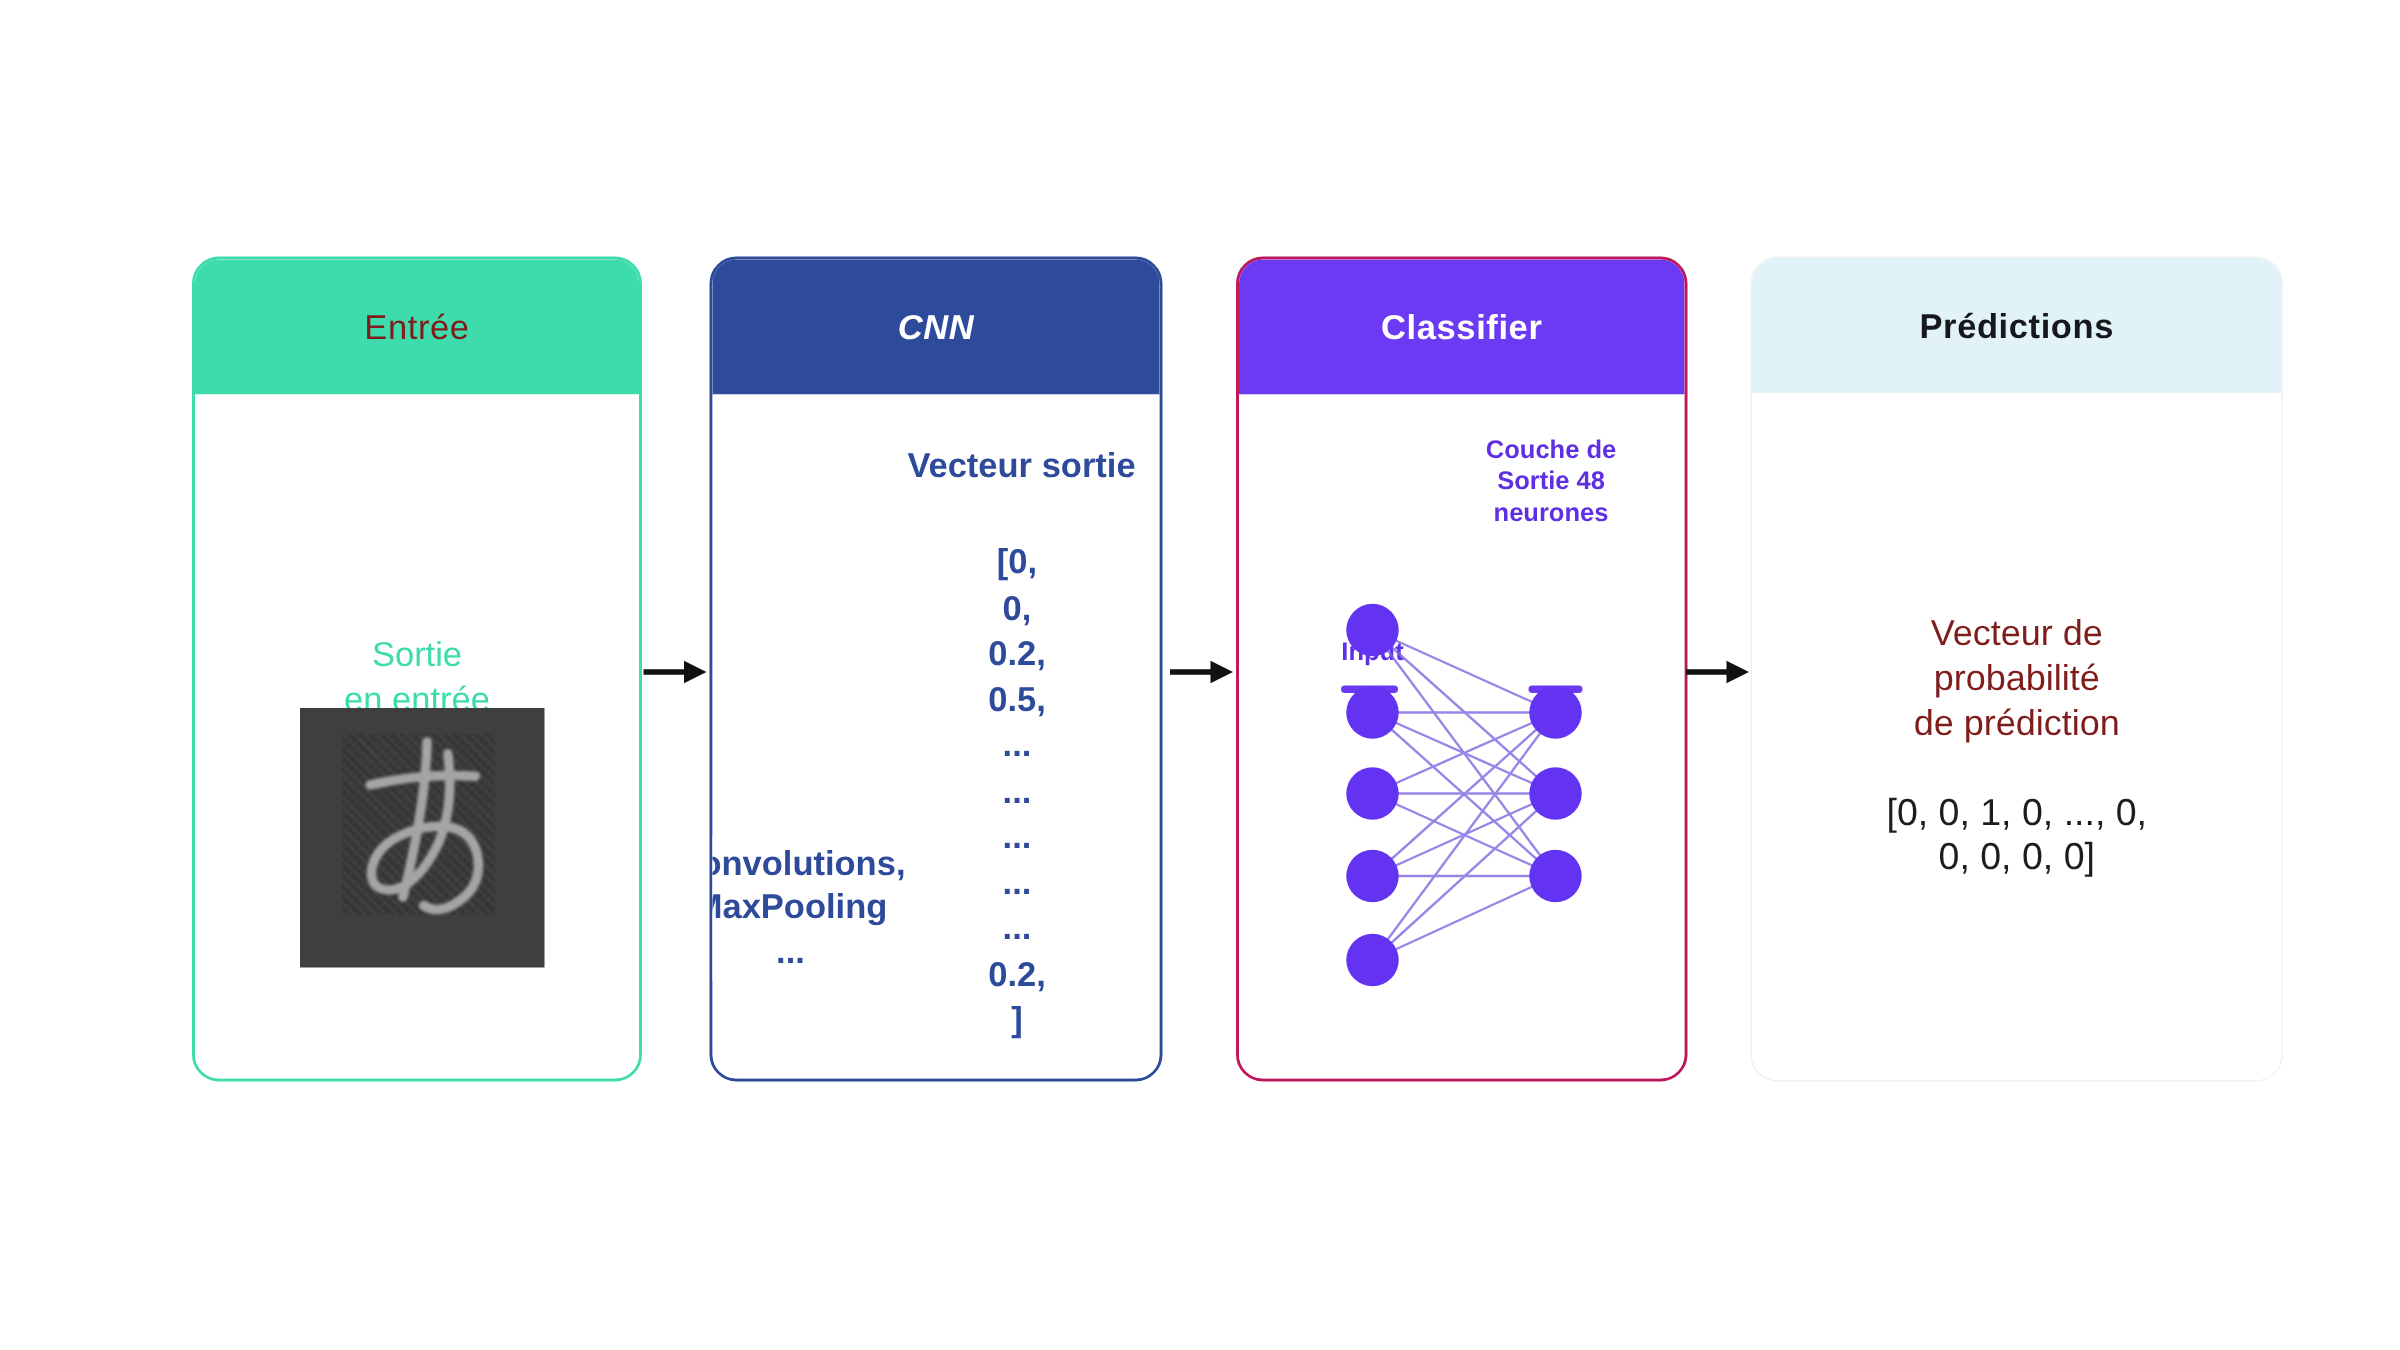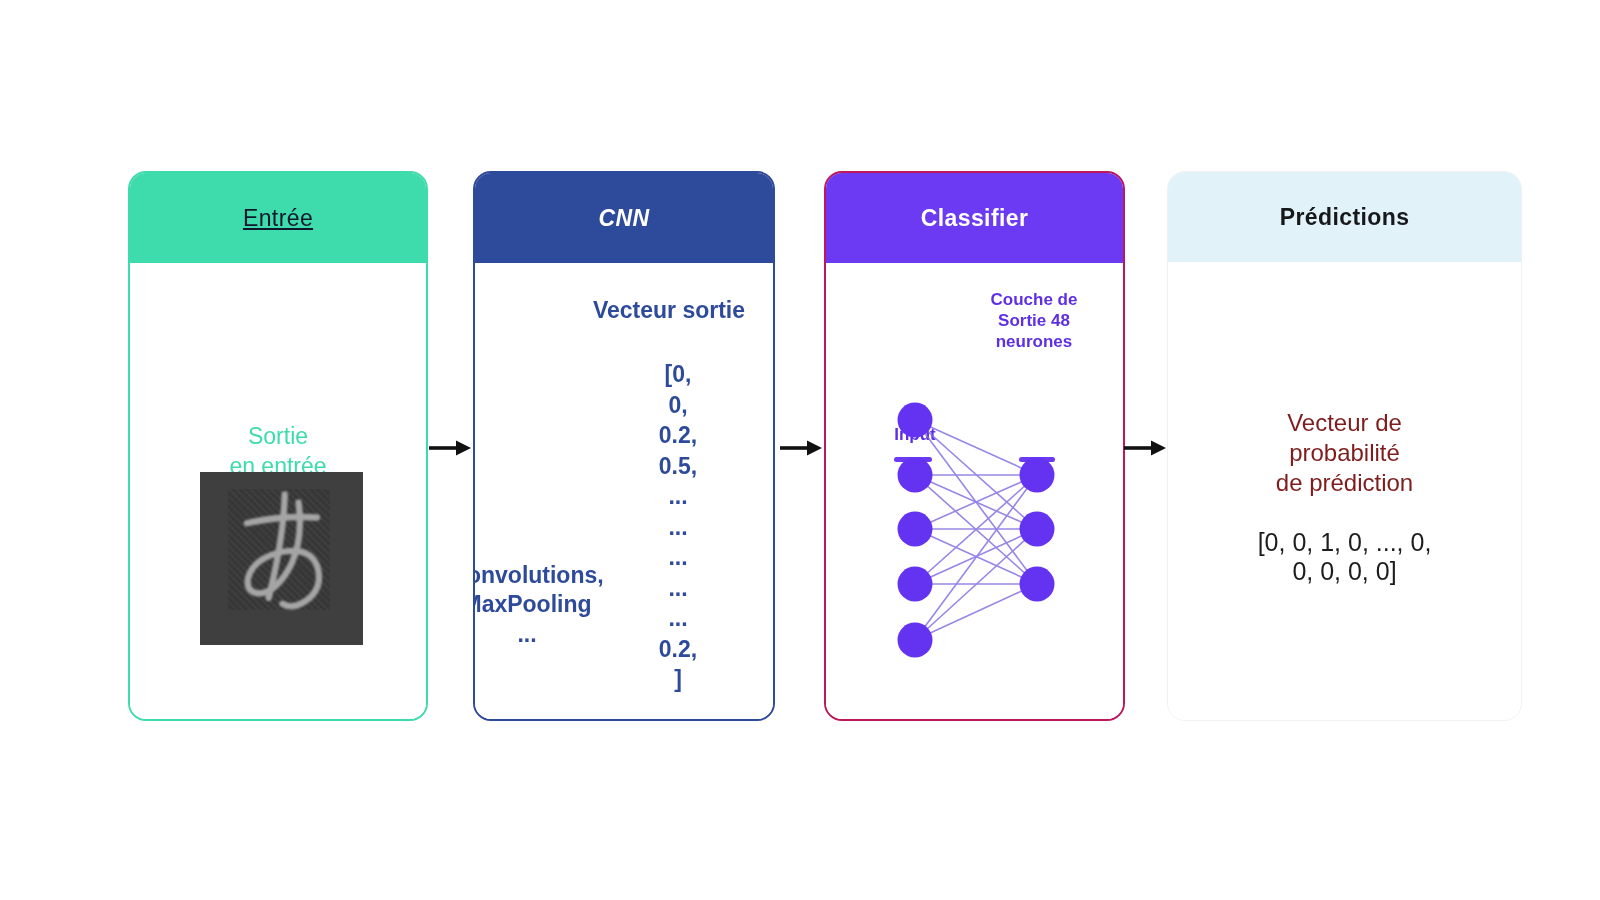--- a/index.html
+++ b/index.html
@@ -8,36 +8,36 @@
 
   .card{position:absolute;top:171px;height:550px;border-radius:18px;
         box-sizing:border-box;background:#ffffff;overflow:hidden;}
   .card-header{position:absolute;left:0;top:0;width:100%;height:90px;
         display:flex;align-items:center;justify-content:center;
         font-size:23px;letter-spacing:.4px;}
   .card-body{position:absolute;left:0;top:90px;right:0;bottom:0;background:#ffffff;}
 
   
   .card-entree{left:128px;width:300px;border:2px solid #3EDCAC;}
-  .card-entree .card-header{background:#3EDCAC;color:#0f172a;font-weight:500;text-decoration:underline;}
+  .card-entree .card-header{background:#3EDCAC;color:#7f1d1d;font-weight:500;}
   .entree-caption{position:absolute;left:0;top:159px;width:100%;text-align:center;
         color:#3EDCAC;font-size:23px;font-weight:500;line-height:29.5px;}
   .sample-image{position:absolute;left:70px;top:209px;width:163px;height:173px;
         background:#3f3f3f;}
   .sample-inner{position:absolute;left:28px;top:17px;width:102px;height:121px;
         background:#383838;
         background-image:repeating-linear-gradient(45deg,rgba(255,255,255,.035) 0 2px,transparent 2px 5px),
                          repeating-linear-gradient(-45deg,rgba(0,0,0,.06) 0 1px,transparent 1px 4px);}
   .glyph-svg{position:absolute;left:-8px;top:-6px;width:118px;height:138px;
         filter:blur(1.2px);opacity:.88;}
 
   
   .card-cnn{left:473px;width:302px;border:2px solid #2E4A9A;}
   .card-cnn .card-header{background:#2E4A9A;color:#ffffff;font-weight:700;font-style:italic;}
-  .vector-label{position:absolute;left:84px;top:34px;width:220px;text-align:center;
+  .vector-label{position:absolute;left:96px;top:34px;width:220px;text-align:center;
         color:#2E4A9A;font-size:23px;font-weight:600;}
   .vector-block{position:absolute;left:93px;top:96px;width:220px;text-align:center;
         color:#2E4A9A;font-size:23px;font-weight:600;line-height:30.5px;}
   .ops-block{position:absolute;left:-40px;top:294px;width:184px;text-align:center;
         background:#ffffff;color:#2E4A9A;font-size:23px;font-weight:600;
         line-height:28.5px;z-index:3;padding:4px 0;}
   .ops-dots{line-height:32px;}
 
   
   .card-classifier{left:824px;width:301px;border:2px solid #be185d;}

